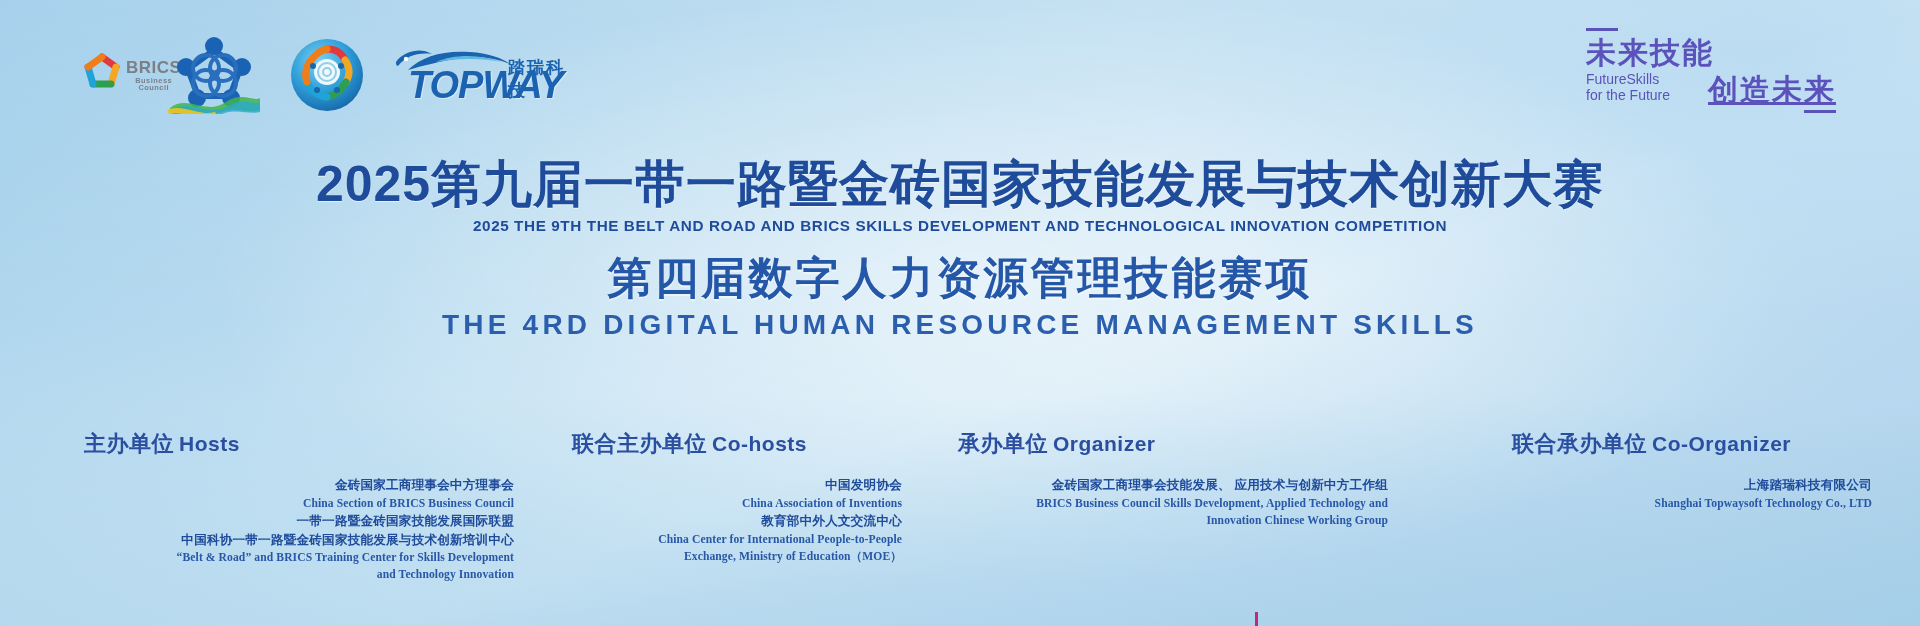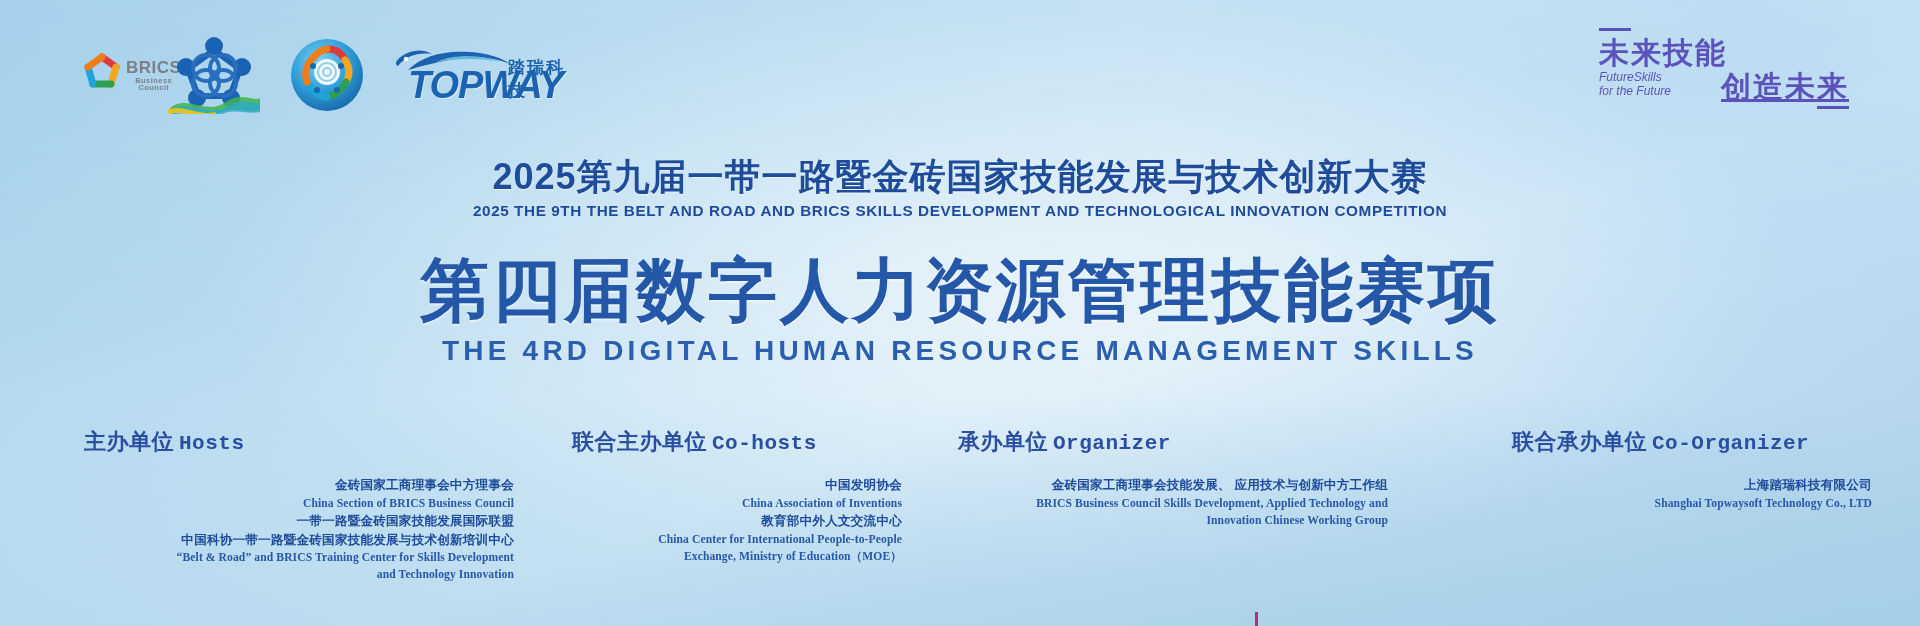--- a/index.html
+++ b/index.html
@@ -45,69 +45,69 @@
     font-size:38px;letter-spacing:-1px;color:#1b63b0;line-height:1;
     text-shadow:1px 1px 0 rgba(255,255,255,.45);
   }
   .topway-cn{
     position:absolute;left:114px;top:14px;
     font-family:"Liberation Sans",sans-serif;font-weight:bold;
     font-size:17px;letter-spacing:2px;color:#1b63b0;
   }
 
   
-  .slogan{position:absolute;right:71px;top:28px;width:250px;color:#5a53b8;}
+  .slogan{position:absolute;right:84px;top:28px;width:250px;color:#5a53b8;}
   .slogan .rule{width:32px;height:3px;background:#5a53b8;margin-left:0;margin-bottom:6px;}
   .slogan .rule.bottom{margin-left:auto;margin-top:4px;}
   .slogan .l1{
     font-family:"Liberation Sans",sans-serif;font-weight:bold;font-size:30px;
     letter-spacing:2px;line-height:1.05;color:#5b53bb;
   }
   .slogan .mid{display:flex;align-items:flex-end;justify-content:flex-end;gap:6px;margin-top:2px;}
   .slogan .en{
-    font-family:"Liberation Sans",sans-serif;font-size:12px;line-height:1.15;color:#5b53bb;
-    text-align:left;padding-bottom:3px;white-space:pre-line;flex:1;font-style:italic;
+    font-family:"Liberation Sans",sans-serif;font-size:14px;line-height:1.15;color:#5b53bb;
+    text-align:left;padding-bottom:3px;white-space:pre-line;flex:1;
   }
   .slogan .l2{
     font-family:"Liberation Sans",sans-serif;font-weight:bold;font-size:30px;
     letter-spacing:2px;line-height:1.05;color:#5b53bb;text-decoration:underline;
   }
 
   
   .title-wrap{position:absolute;left:0;right:0;top:158px;text-align:center;}
   .title-cn{
     font-family:"Liberation Sans",sans-serif;font-weight:bold;
-    font-size:36px;letter-spacing:1px;color:#1f4b9b;line-height:1.05;
+    font-size:50px;letter-spacing:1px;color:#1f4b9b;line-height:1.05;
     text-shadow:0 1px 0 rgba(255,255,255,.55);
   }
   .title-en{
     font-family:"Liberation Sans",sans-serif;font-weight:bold;
     font-size:15.5px;letter-spacing:.6px;color:#1f4b9b;margin-top:6px;
     transform:scaleX(.985);
   }
   .sub-wrap{position:absolute;left:0;right:0;top:255px;text-align:center;}
   .sub-cn{
     font-family:"Liberation Sans",sans-serif;font-weight:bold;
-    font-size:69px;letter-spacing:3px;color:#2457a8;line-height:1.05;
+    font-size:44px;letter-spacing:3px;color:#2457a8;line-height:1.05;
     text-shadow:0 2px 1px rgba(255,255,255,.5);
   }
   .sub-en{
     font-family:"Liberation Sans",sans-serif;font-weight:bold;
     font-size:28px;letter-spacing:4.2px;color:#2b5fae;margin-top:8px;
   }
 
   
   .cols{position:absolute;left:0;top:432px;width:1920px;height:170px;}
   .col{position:absolute;top:0;}
   .col.c1{left:84px;width:430px;}
   .col.c2{left:572px;width:330px;}
   .col.c3{left:958px;width:430px;}
   .col.c4{left:1512px;width:360px;}
   .col-head{
-    font-family:Liberation Mono, monospace;font-weight:bold;
+    font-family:Liberation Sans, sans-serif;font-weight:bold;
     font-size:22px;color:#2b4fa0;letter-spacing:.5px;line-height:1.1;margin-bottom:20px;
   }
   .col-head .en{font-size:21px;margin-left:5px;}
   .org{margin-bottom:0;text-align:right;}
   .org .cn{
     font-family:"Liberation Sans",sans-serif;font-weight:bold;
     font-size:12.6px;color:#1f4b9b;line-height:1.48;letter-spacing:.2px;
   }
   .org .en{
     font-family:Liberation Serif, serif;font-weight:bold;

